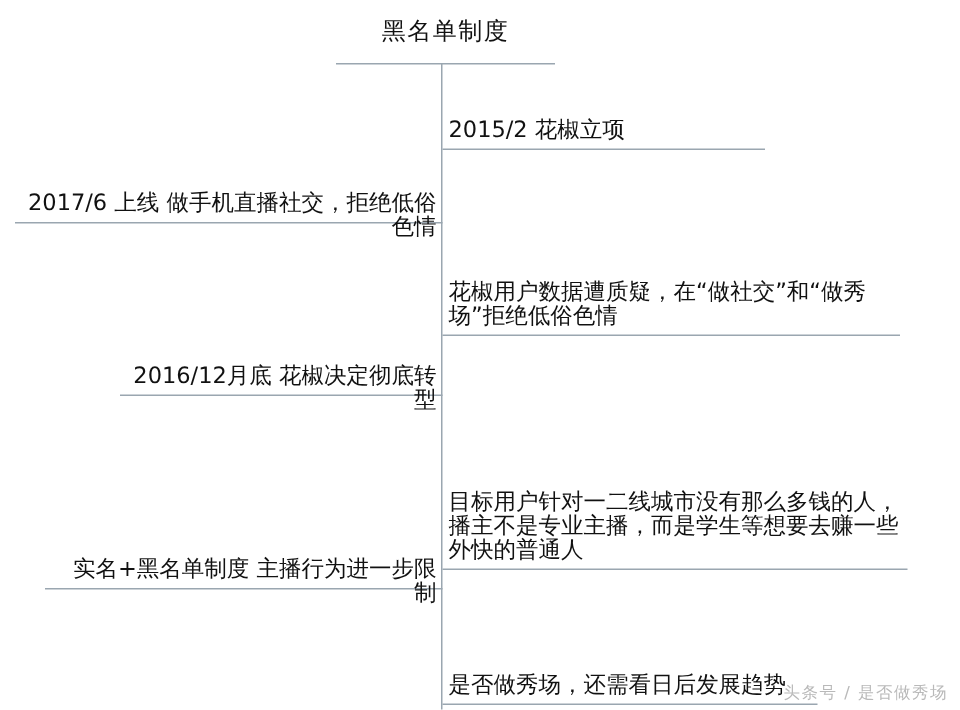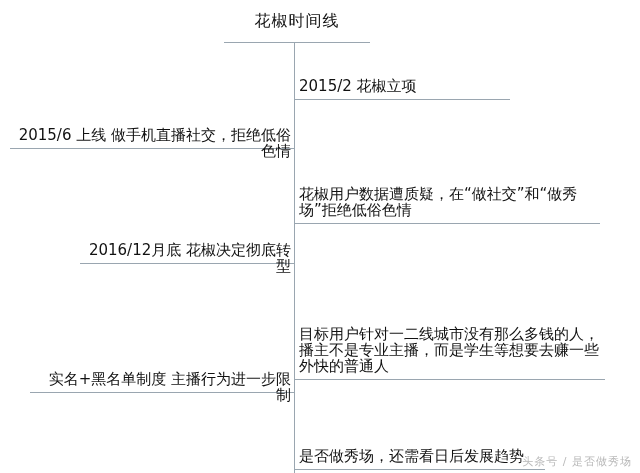--- a/index.html
+++ b/index.html
@@ -71,31 +71,31 @@
     color: #b9b9b9;
     letter-spacing: 1px;
   }
 </style>
 </head>
 <body>
 
 <div id="canvas">
 
   <div class="title-box">
-    <span>花椒时间线</span>
+    <span>黑名单制度</span>
   </div>
 
   <div class="spine"></div>
 
   <div class="node right" style="left:295px; top:78px; width:215px; height:22px;">
     <span class="txt">2015/2  花椒立项</span>
   </div>
 
   <div class="node left" style="left:10px; top:127px; width:285px; height:22px;">
-    <span class="txt">2015/6  上线 做手机直播社交，拒绝低俗色情</span>
+    <span class="txt">2017/6  上线 做手机直播社交，拒绝低俗色情</span>
   </div>
 
   <div class="node right" style="left:295px; top:186px; width:305px; height:38px;">
     <span class="txt">花椒用户数据遭质疑，在“做社交”和“做秀场”拒绝低俗色情</span>
   </div>
 
   <div class="node left" style="left:80px; top:242px; width:215px; height:22px;">
     <span class="txt">2016/12月底  花椒决定彻底转型</span>
   </div>
 

